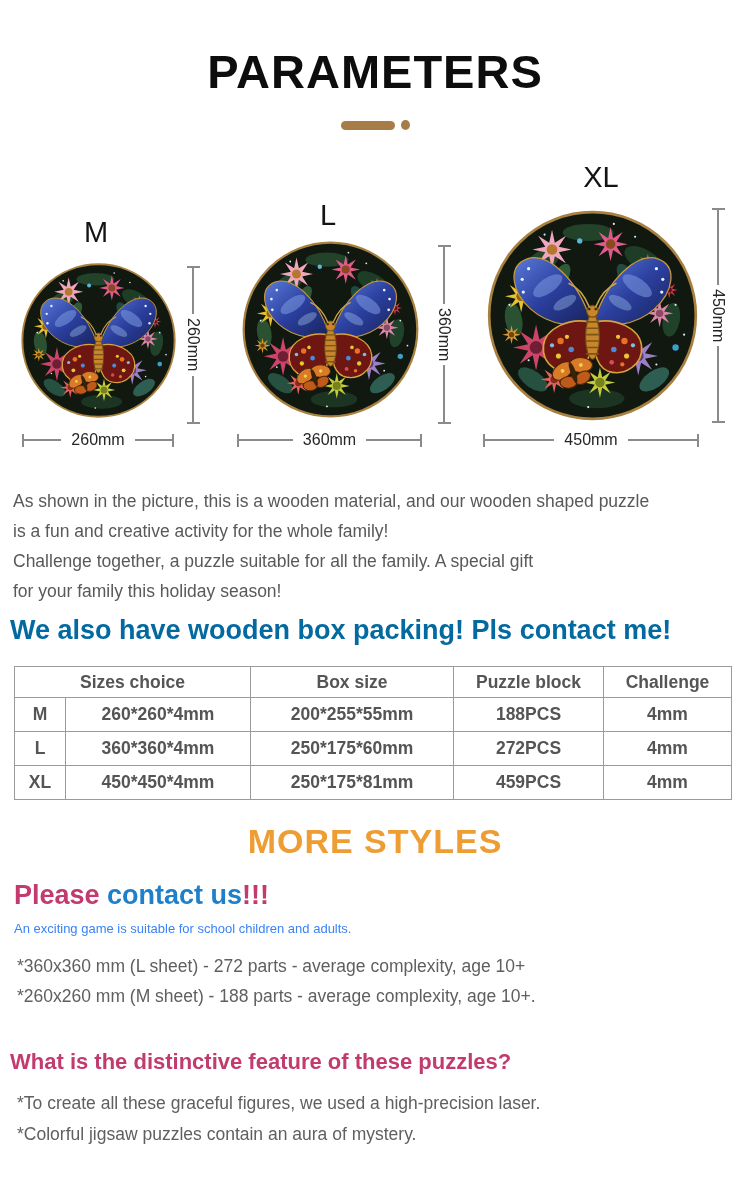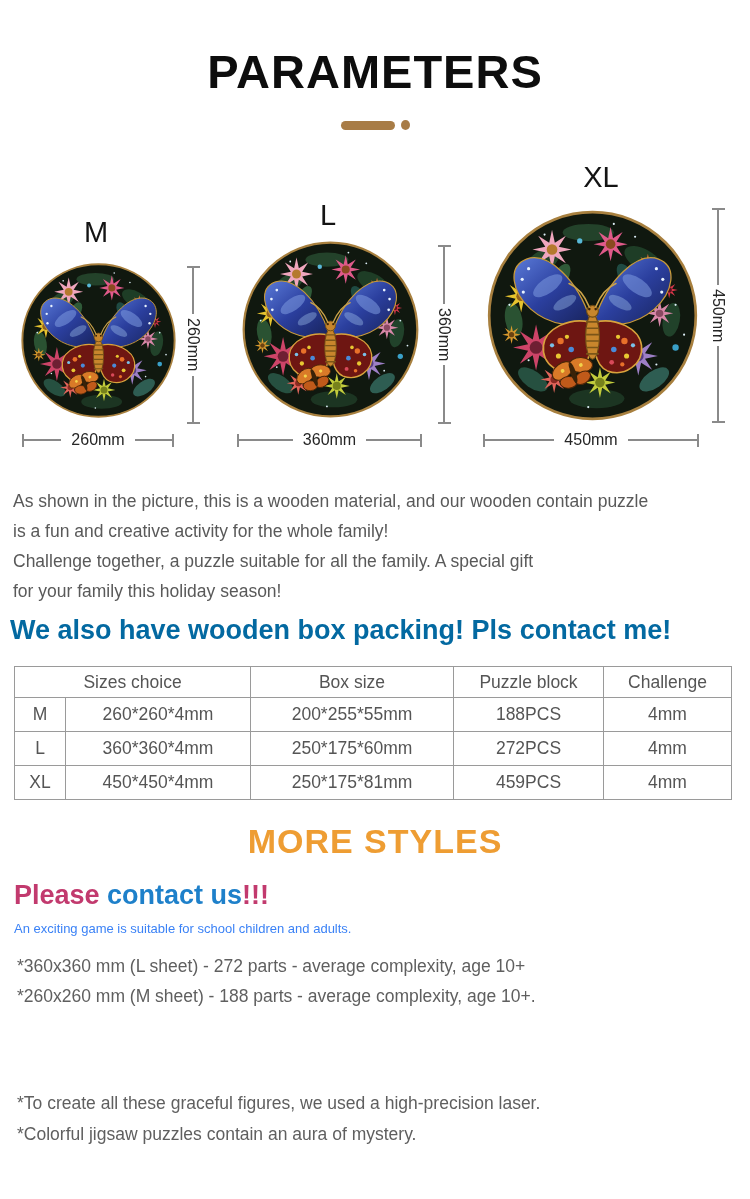--- a/index.html
+++ b/index.html
@@ -39,21 +39,21 @@
   #hdim-m  { left:22px;  width:152px; }
   #hdim-l  { left:237px; width:185px; }
   #hdim-xl { left:483px; width:216px; }
 
   .intro { position:absolute; left:13px; top:486px; font-size:17.5px; line-height:30px; color:#595959; }
 
   .promo { position:absolute; left:10px; top:615px; font-size:27px; font-weight:700; color:#0369a1; }
 
   .spec { position:absolute; left:14px; top:666px; width:717px; border-collapse:collapse;
           table-layout:fixed; font-size:17.5px; color:#555; }
-  .spec th, .spec td { border:1px solid #9a9a9a; text-align:center; font-weight:400; }
+  .spec th, .spec td { border:1px solid #9a9a9a; text-align:center; font-weight:700; }
   .spec th { height:31px; }
   .spec td { height:34px; }
 
   .more { position:absolute; top:822px; left:0; width:750px; text-align:center;
           font-size:34px; font-weight:700; letter-spacing:1px; color:#ee9d33; }
 
   .contact { position:absolute; left:14px; top:880px; font-size:27px; font-weight:700; }
   .contact .pink { color:#c23a6e; }
   .contact .blue { color:#1e80ca; }
 
@@ -233,21 +233,21 @@
   </div>
   <div class="hdim" id="hdim-xl">
     <span class="tick"></span>
       <span class="line"></span>
     <span class="lbl">450mm</span>
     <span class="line"></span>
       <span class="tick"></span>
   </div>
 
   <div class="intro">
-    <div>As shown in the picture, this is a wooden material, and our wooden contain puzzle</div>
+    <div>As shown in the picture, this is a wooden material, and our wooden shaped puzzle</div>
     <div>is a fun and creative activity for the whole family!</div>
     <div>Challenge together, a puzzle suitable for all the family. A special gift</div>
     <div>for your family this holiday season!</div>
   </div>
 
   <div class="promo">We also have wooden box packing! Pls contact me!</div>
 
   <table class="spec">
     <colgroup>
         <col style="width:51px">
@@ -294,18 +294,19 @@
   <div class="contact">
     <span class="pink">Please </span><span class="blue">contact us</span><span class="pink">!!!</span>
   </div>
 
   <div class="details-intro">An exciting game is suitable for school children and adults.</div>
   <div class="details-bullets">
     <div>*360x360 mm (L sheet) - 272 parts - average complexity, age 10+</div>
     <div>*260x260 mm (M sheet) - 188 parts - average complexity, age 10+.</div>
   </div>
 
+  <h3 class="features-title">What is the distinctive feature of these puzzles?</h3>
   <div class="features-bullets">
     <div>*To create all these graceful figures, we used a high-precision laser.</div>
     <div>*Colorful jigsaw puzzles contain an aura of mystery.</div>
   </div>
 
 </div>
 
 </body></html>

